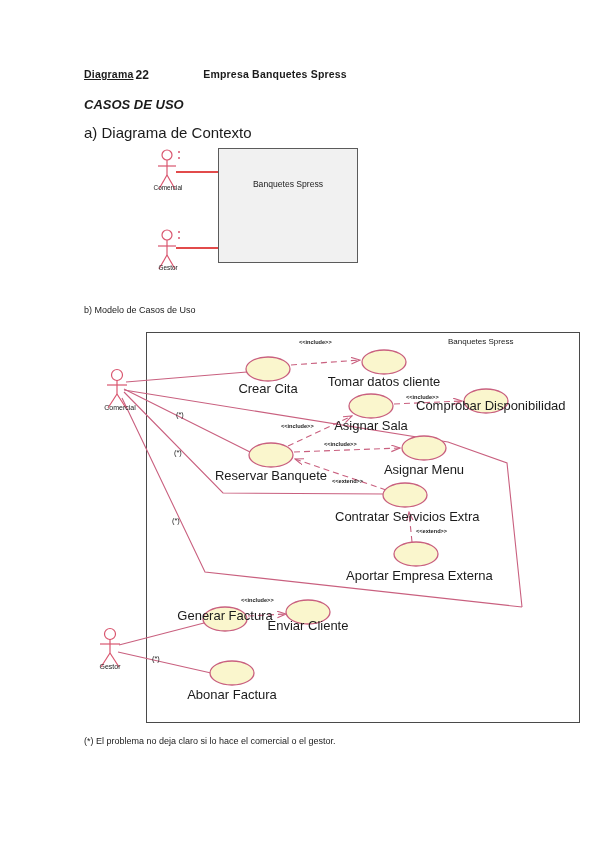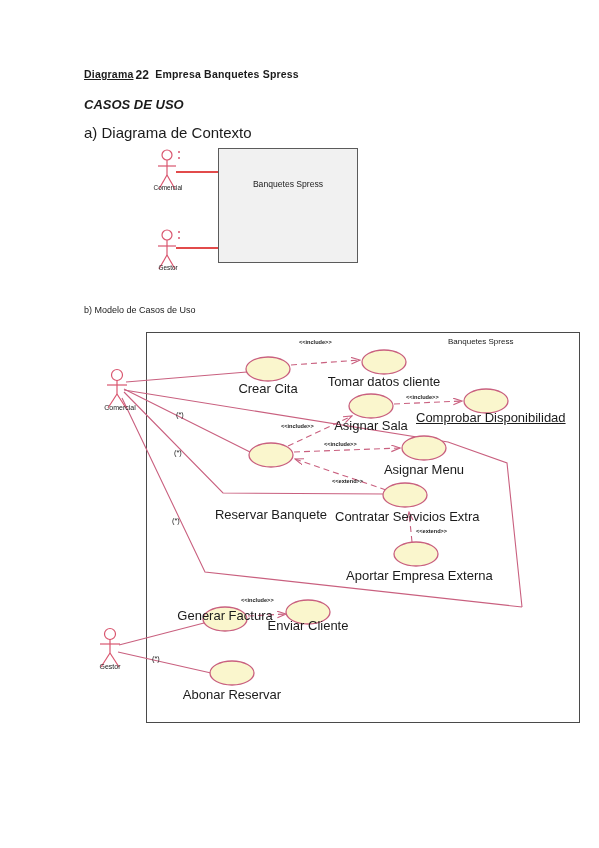--- a/index.html
+++ b/index.html
@@ -29,21 +29,21 @@
     position: absolute;
     left: 84px; top: 68px;
     font-size: 10.5px;
     font-weight: bold;
     color: #1b1b1b;
     white-space: nowrap;
     letter-spacing: .2px;
   }
   .title .u { text-decoration: underline; }
   .title .num { font-size: 12px; vertical-align: -1px; padding: 0 2px 0 2px; }
-  .title .rest { padding-left: 4px; }
+  .title .rest { padding-left: 4px; margin-left: 48px; }
 
   .subtitle {
     position: absolute;
     left: 84px; top: 97px;
     font-size: 13px;
     font-weight: bold;
     font-style: italic;
     color: #1b1b1b;
     white-space: nowrap;
   }
@@ -136,20 +136,21 @@
 <body>
 
 <div class="page">
  <div class="doc">
 
   <div class="title"><span class="u">Diagrama</span><span class="num">22</span><span class="rest">Empresa Banquetes Spress</span></div>
 
   <div class="subtitle">CASOS DE USO</div>
   <div class="sec-a">a) Diagrama de Contexto</div>
   <div class="sec-b">b) Modelo de Casos de Uso</div>
+  <div class="footnote">(*) El problema no deja claro si lo hace el comercial o el gestor.</div>
 
   <div class="ctx-box">
     <div class="ctx-box-label">Banquetes Spress</div>
   </div>
 
   <svg class="doc" width="599" height="848" style="pointer-events:none">
 
     <g stroke="#d9566f" stroke-width="1.2" fill="none">
       <circle cx="167" cy="155" r="5"></circle>
       <line x1="167" y1="160" x2="167" y2="175"></line>
@@ -235,28 +236,28 @@
       <ellipse cx="416" cy="554" rx="22" ry="12"></ellipse>
       <ellipse cx="225" cy="619" rx="22" ry="12"></ellipse>
       <ellipse cx="308" cy="612" rx="22" ry="12"></ellipse>
       <ellipse cx="232" cy="673" rx="22" ry="12"></ellipse>
     </g>
   </svg>
 
   <div class="uc-label" style="left:218px; top:381px; width:100px;">Crear Cita</div>
   <div class="uc-label" style="left:324px; top:374px; width:120px;">Tomar datos cliente</div>
   <div class="uc-label" style="left:321px; top:418px; width:100px;">Asignar Sala</div>
-  <div class="uc-label" style="left:416px; top:410px; width:140px;text-decoration:underline;">Comprobar Disponibilidad</div>
-  <div class="uc-label" style="left:211px; top:468px; width:120px;margin-top:39px;">Reservar Banquete</div>
+  <div class="uc-label" style="left:416px; top:398px; width:140px;">Comprobar Disponibilidad</div>
+  <div class="uc-label" style="left:211px; top:468px; width:120px;">Reservar Banquete</div>
   <div class="uc-label" style="left:374px; top:462px; width:100px;">Asignar Menu</div>
   <div class="uc-label" style="left:335px; top:509px; width:140px;">Contratar Servicios Extra</div>
   <div class="uc-label" style="left:346px; top:568px; width:140px;">Aportar Empresa Externa</div>
   <div class="uc-label" style="left:175px; top:608px; width:100px;">Generar Factura</div>
   <div class="uc-label" style="left:258px; top:618px; width:100px;">Enviar Cliente</div>
-  <div class="uc-label" style="left:182px; top:687px; width:100px;">Abonar Reservar</div>
+  <div class="uc-label" style="left:182px; top:687px; width:100px;">Abonar Factura</div>
 
   <div class="actor-label" style="left:92px; top:404px; width:56px; font-size:7px;">Comercial</div>
   <div class="actor-label" style="left:85px; top:663px; width:50px; font-size:7px;">Gestor</div>
 
   <div class="stereo" style="left:299px; top:339px;">&lt;&lt;include&gt;&gt;</div>
   <div class="stereo" style="left:406px; top:394px;">&lt;&lt;include&gt;&gt;</div>
   <div class="stereo" style="left:281px; top:423px;">&lt;&lt;include&gt;&gt;</div>
   <div class="stereo" style="left:324px; top:441px;">&lt;&lt;include&gt;&gt;</div>
   <div class="stereo" style="left:332px; top:478px;">&lt;&lt;extend&gt;&gt;</div>
   <div class="stereo" style="left:416px; top:528px;">&lt;&lt;extend&gt;&gt;</div>

